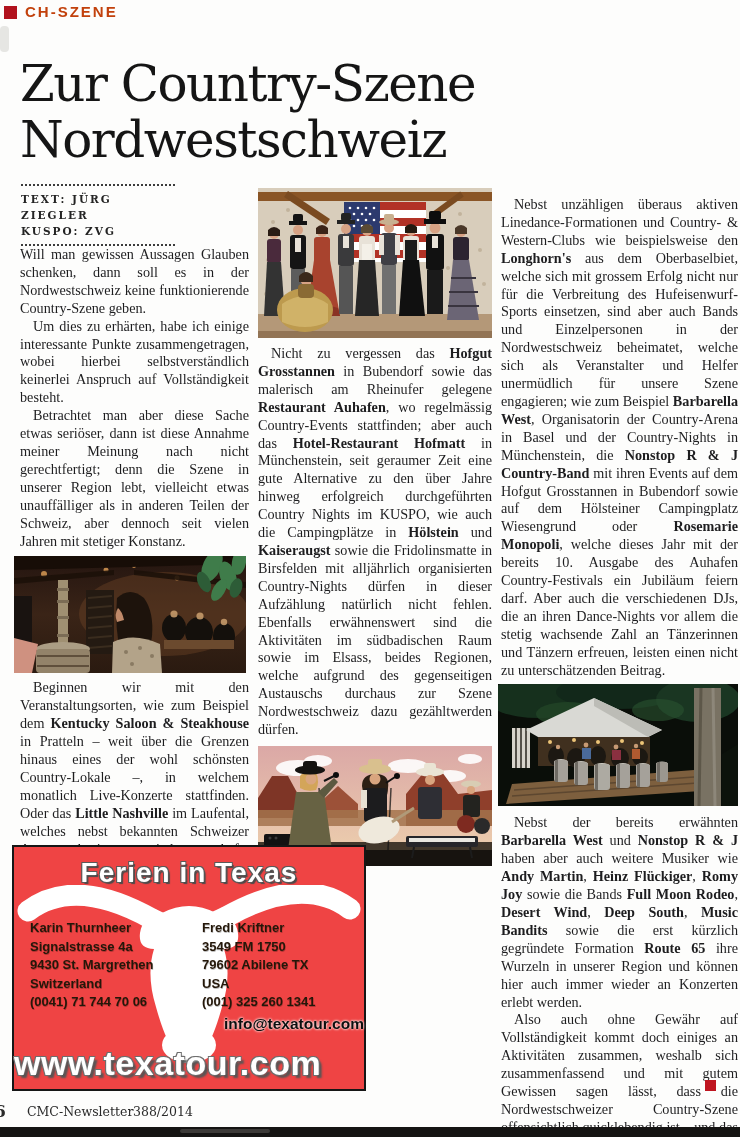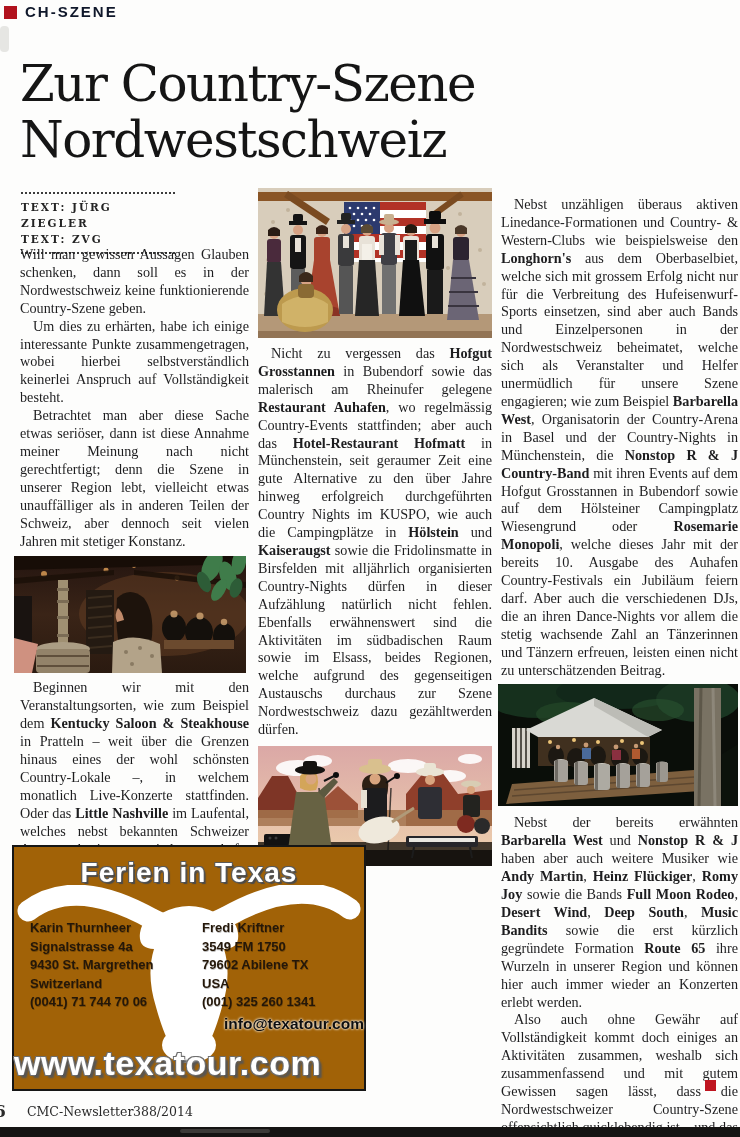--- a/index.html
+++ b/index.html
@@ -1,46 +1,46 @@
 <!DOCTYPE html>
 <html lang="de"><head>
 <meta charset="utf-8">
 <style>
   html,body{margin:0;padding:0;background:#ffffff;}
   .page{position:relative;width:740px;height:1137px;background:#fdfdfc;overflow:hidden;
         font-family:"Liberation Serif",serif;color:#1d1d1f;}
   
   .kicker-sq{position:absolute;left:4px;top:6px;width:13px;height:13px;background:#b1121d;}
   .kicker{position:absolute;left:25px;top:3px;font-family:"Liberation Sans",sans-serif;
-          font-weight:bold;font-size:15px;letter-spacing:2px;color:#0f172a;}
+          font-weight:bold;font-size:15px;letter-spacing:2px;color:#c2410c;}
   .smudge{position:absolute;left:0;top:26px;width:9px;height:26px;background:#e6e6e3;border-radius:4px;}
   
   h1.headline{position:absolute;left:20px;top:56px;margin:0;font-family:"DejaVu Serif",serif;
       font-weight:normal;font-size:50px;line-height:56px;letter-spacing:-1.5px;color:#151515;}
   
-  .byline{position:absolute;left:21px;top:192px;width:154px;border-top:2px dotted #3c3c3c;
+  .byline{position:absolute;left:21px;top:184px;width:154px;border-top:2px dotted #3c3c3c;
       border-bottom:2px dotted #3c3c3c;padding:5px 0 5px 0;font-family:"DejaVu Serif",serif;
       font-size:10.5px;font-weight:bold;letter-spacing:2px;line-height:16px;color:#242424;}
   
   .col{position:absolute;text-align:justify;font-size:14.2px;line-height:17.9px;hyphens:auto;}
   .col p{margin:0;}
   .col p.ind{text-indent:13px;}
   .col b{font-weight:bold;}
   .col1{left:20px;top:246px;width:229px;}
   .col2{left:258px;top:188px;width:234px;}
   .col3{left:501px;top:196px;width:237px;}
   figure{margin:0;padding:0;}
   figure svg{display:block;}
   .photo1{margin:6px 0 6px -6px;}
   .photo2{margin:0 0 7px 0;}
   .photo3{margin:7px 0 0 0;}
   .photo4{margin:5px 0 8px -3px;}
   .endsq{position:absolute;left:705px;top:1080px;width:11px;height:11px;background:#bf1520;}
   
-  .ad{position:absolute;left:12px;top:845px;width:354px;height:246px;background:#a16207;
+  .ad{position:absolute;left:12px;top:845px;width:354px;height:246px;background:#ef4444;
       border:2px solid #161616;box-sizing:border-box;font-family:"Liberation Sans",sans-serif;}
   .ad-title{position:absolute;left:0;top:10px;width:100%;text-align:center;font-weight:bold;
       font-size:28px;color:#ffffff;letter-spacing:1px;
       text-shadow:-1px -1px 0 #5a5a5a,1px -1px 0 #5a5a5a,-1px 1px 0 #5a5a5a,2px 2px 1px #4a4a4a;}
   .ad-longhorn{position:absolute;left:2px;top:38px;width:346px;height:182px;}
   .ad-contact{position:absolute;top:72px;width:158px;font-weight:bold;font-size:13px;
       line-height:18.6px;color:#241709;text-shadow:0.5px 0.5px 0 rgba(0,0,0,0.25);}
   .ad-contact.left{left:16px;}
   .ad-contact.right{left:188px;}
   .ad-email{position:absolute;left:0;top:168px;width:100%;text-align:right;font-weight:bold;
@@ -64,21 +64,21 @@
 <div class="page">
 
   <span class="kicker-sq"></span>
   <span class="kicker">CH-SZENE</span>
   <span class="smudge"></span>
 
   <h1 class="headline"><span>Zur Country-Szene</span><br><span>Nordwestschweiz</span></h1>
 
   <div class="byline">
     <div>TEXT: JÜRG ZIEGLER</div>
-    <div>TEXT: ZVG</div>
+    <div>KUSPO: ZVG</div>
   </div>
 
   <div class="col col1">
     <p><span>Will man gewissen Aussagen Glauben schenken, dann soll es in der Nordwestschweiz keine funktionierende Country-Szene geben.</span></p>
     <p class="ind"><span>Um dies zu erhärten, habe ich einige interessante Punkte zusammengetragen, wobei hierbei selbstverständlich keinerlei Anspruch auf Vollständigkeit besteht.</span></p>
     <p class="ind"><span>Betrachtet man aber diese Sache etwas seriöser, dann ist diese Annahme meiner Meinung nach nicht gerechtfertigt; denn die Szene in unserer Region lebt, vielleicht etwas unauffälliger als in anderen Teilen der Schweiz, aber dennoch seit vielen Jahren mit stetiger Konstanz.</span></p>
     <figure class="photo1" title="Saloon-Interieur mit Gästen, Holzpfosten, Fass und Pflanzen">
       <svg width="232" height="117" viewBox="0 0 232 117" preserveAspectRatio="none">
         <defs>
           <linearGradient id="p1bg" x1="0" y1="0" x2="0" y2="1">

